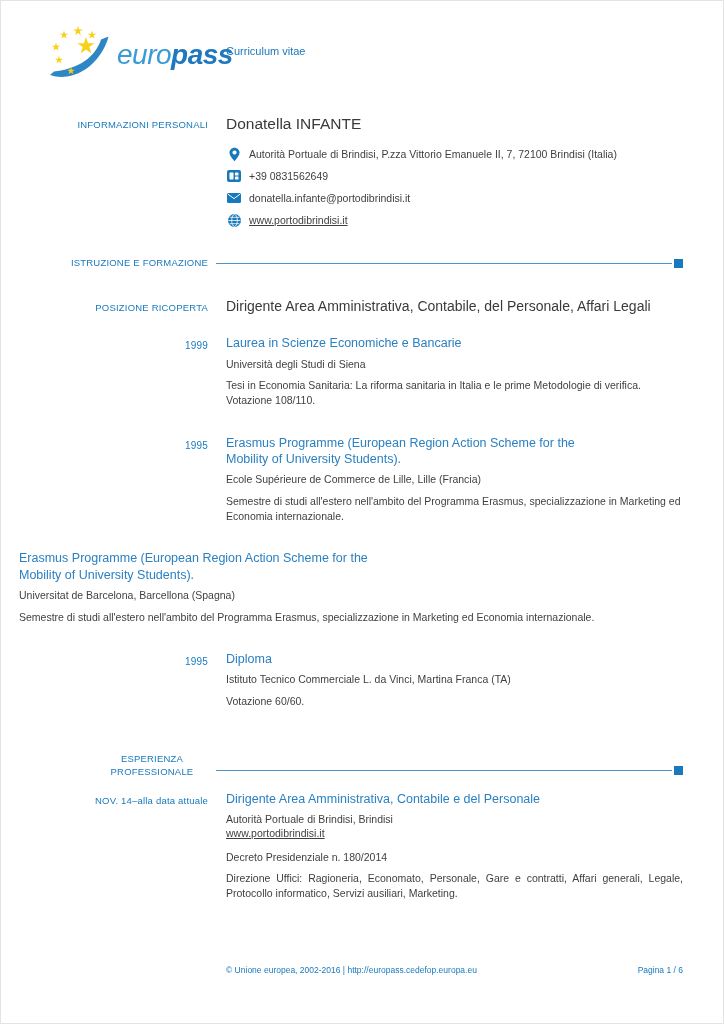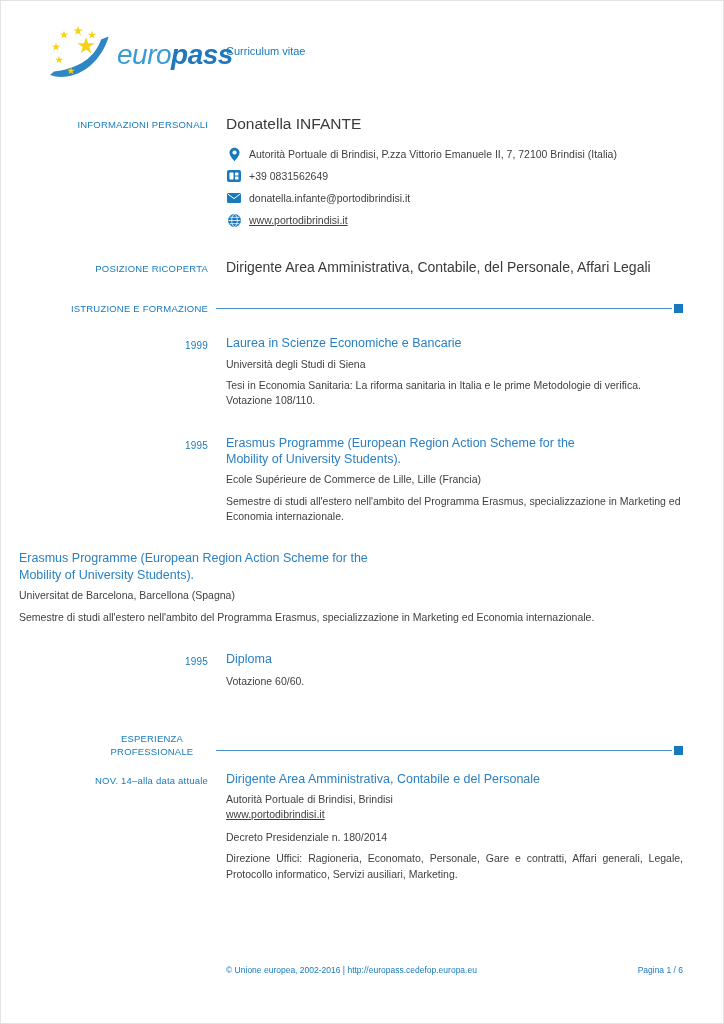--- a/index.html
+++ b/index.html
@@ -150,37 +150,37 @@
                 <ellipse cx="6.5" cy="6.5" rx="2.8" ry="6" fill="none" stroke="#fff" stroke-width="0.8"></ellipse>
                 <path d="M0.4 6.5h12.2 M1.6 3.3h9.8 M1.6 9.7h9.8" stroke="#fff" stroke-width="0.8" fill="none"></path>
               </svg>
           </span>
           <span class="link">www.portodibrindisi.it</span>
         </div>
       </div>
     </div>
   </div>
 
-  <div class="row sec-position">
-    <div class="label-col">POSIZIONE RICOPERTA</div>
-    <div class="content-col">
-      <div class="position-value">Dirigente Area Amministrativa, Contabile, del Personale, Affari Legali</div>
-    </div>
-  </div>
-
   <div class="row section-head">
     <div class="label-col">ISTRUZIONE E FORMAZIONE</div>
     <div class="content-col">
       <div class="section-rule">
         <div class="rule-line"></div>
         <div class="rule-sq"></div>
       </div>
     </div>
   </div>
 
+  <div class="row sec-position">
+    <div class="label-col">POSIZIONE RICOPERTA</div>
+    <div class="content-col">
+      <div class="position-value">Dirigente Area Amministrativa, Contabile, del Personale, Affari Legali</div>
+    </div>
+  </div>
+
   <div class="row entry">
     <div class="label-col period">1999</div>
     <div class="content-col">
       <div class="entry-title">Laurea in Scienze Economiche e Bancarie</div>
       <div class="entry-inst">Università degli Studi di Siena</div>
       <div class="entry-desc">Tesi in Economia Sanitaria: La riforma sanitaria in Italia e le prime Metodologie di verifica. Votazione 108/110.</div>
     </div>
   </div>
 
   <div class="row entry">
@@ -197,20 +197,21 @@
       <div class="entry-title">Erasmus Programme (European Region Action Scheme for the Mobility of University Students).</div>
       <div class="entry-inst">Universitat de Barcelona, Barcellona (Spagna)</div>
       <div class="entry-desc">Semestre di studi all'estero nell'ambito del Programma Erasmus, specializzazione in Marketing ed Economia internazionale.</div>
     </div>
   </div>
 
   <div class="row entry">
     <div class="label-col period">1995</div>
     <div class="content-col">
       <div class="entry-title">Diploma</div>
+      <div class="entry-inst">Istituto Tecnico Commerciale L. da Vinci, Martina Franca (TA)</div>
       <div class="entry-desc">Votazione 60/60.</div>
     </div>
   </div>
 
   <div class="row section-head section-head-exp">
     <div class="label-col"><span class="small-label-wrap">ESPERIENZA PROFESSIONALE</span></div>
     <div class="content-col">
       <div class="section-rule">
         <div class="rule-line"></div>
         <div class="rule-sq"></div>

